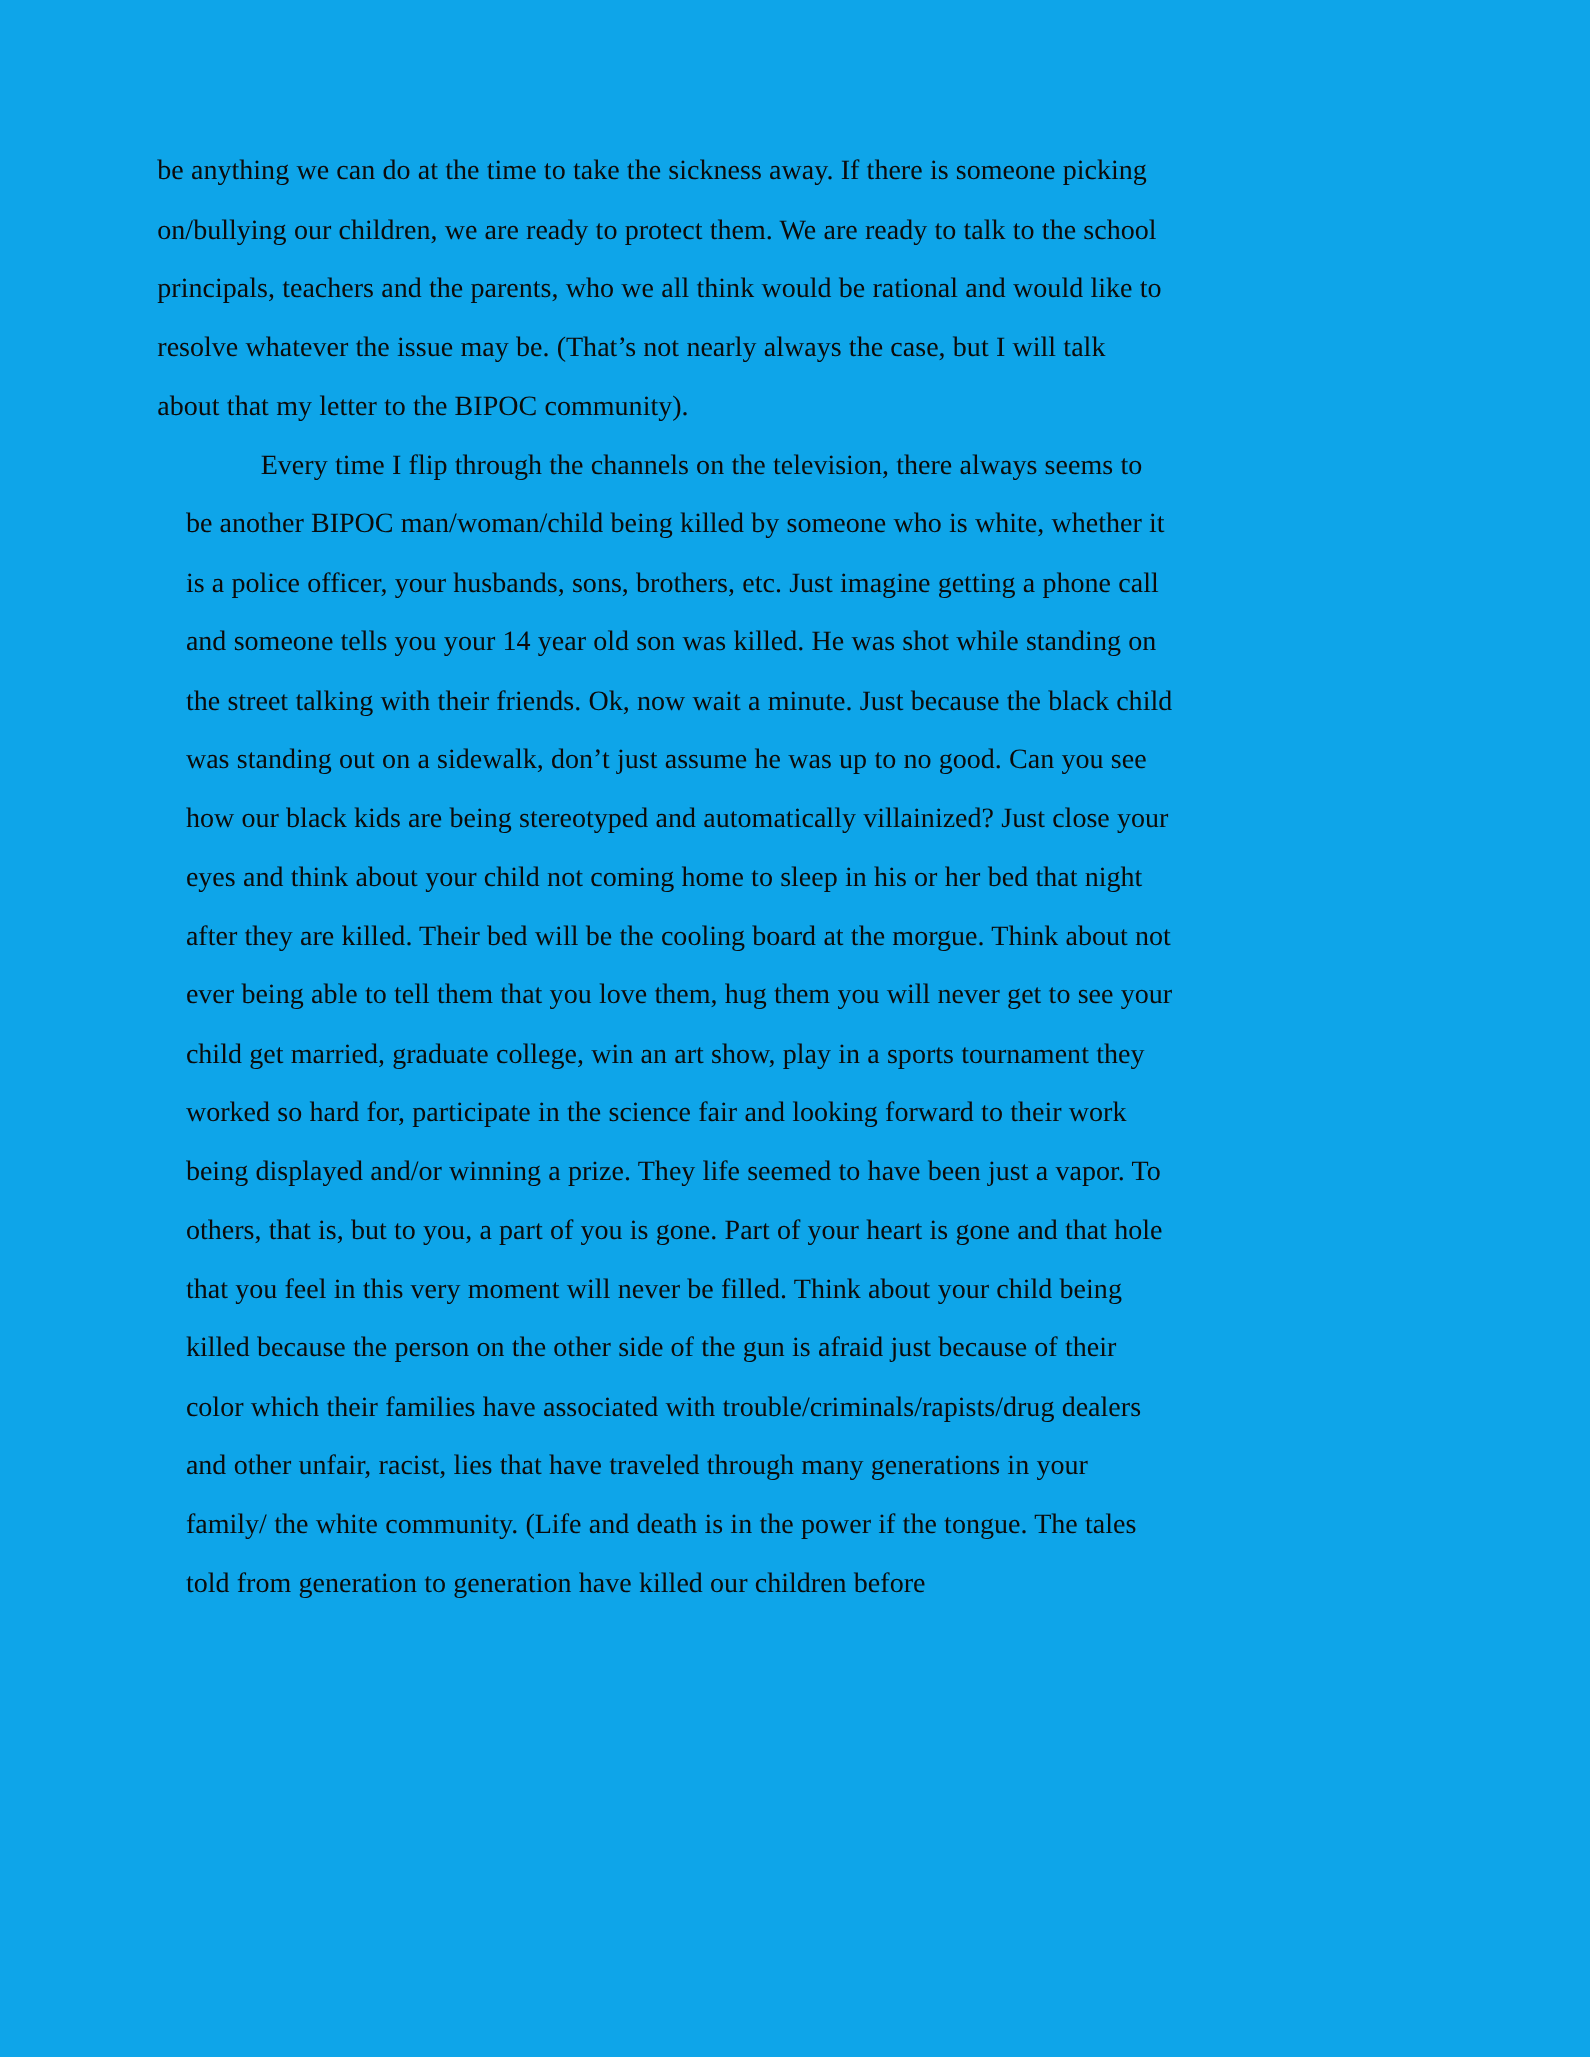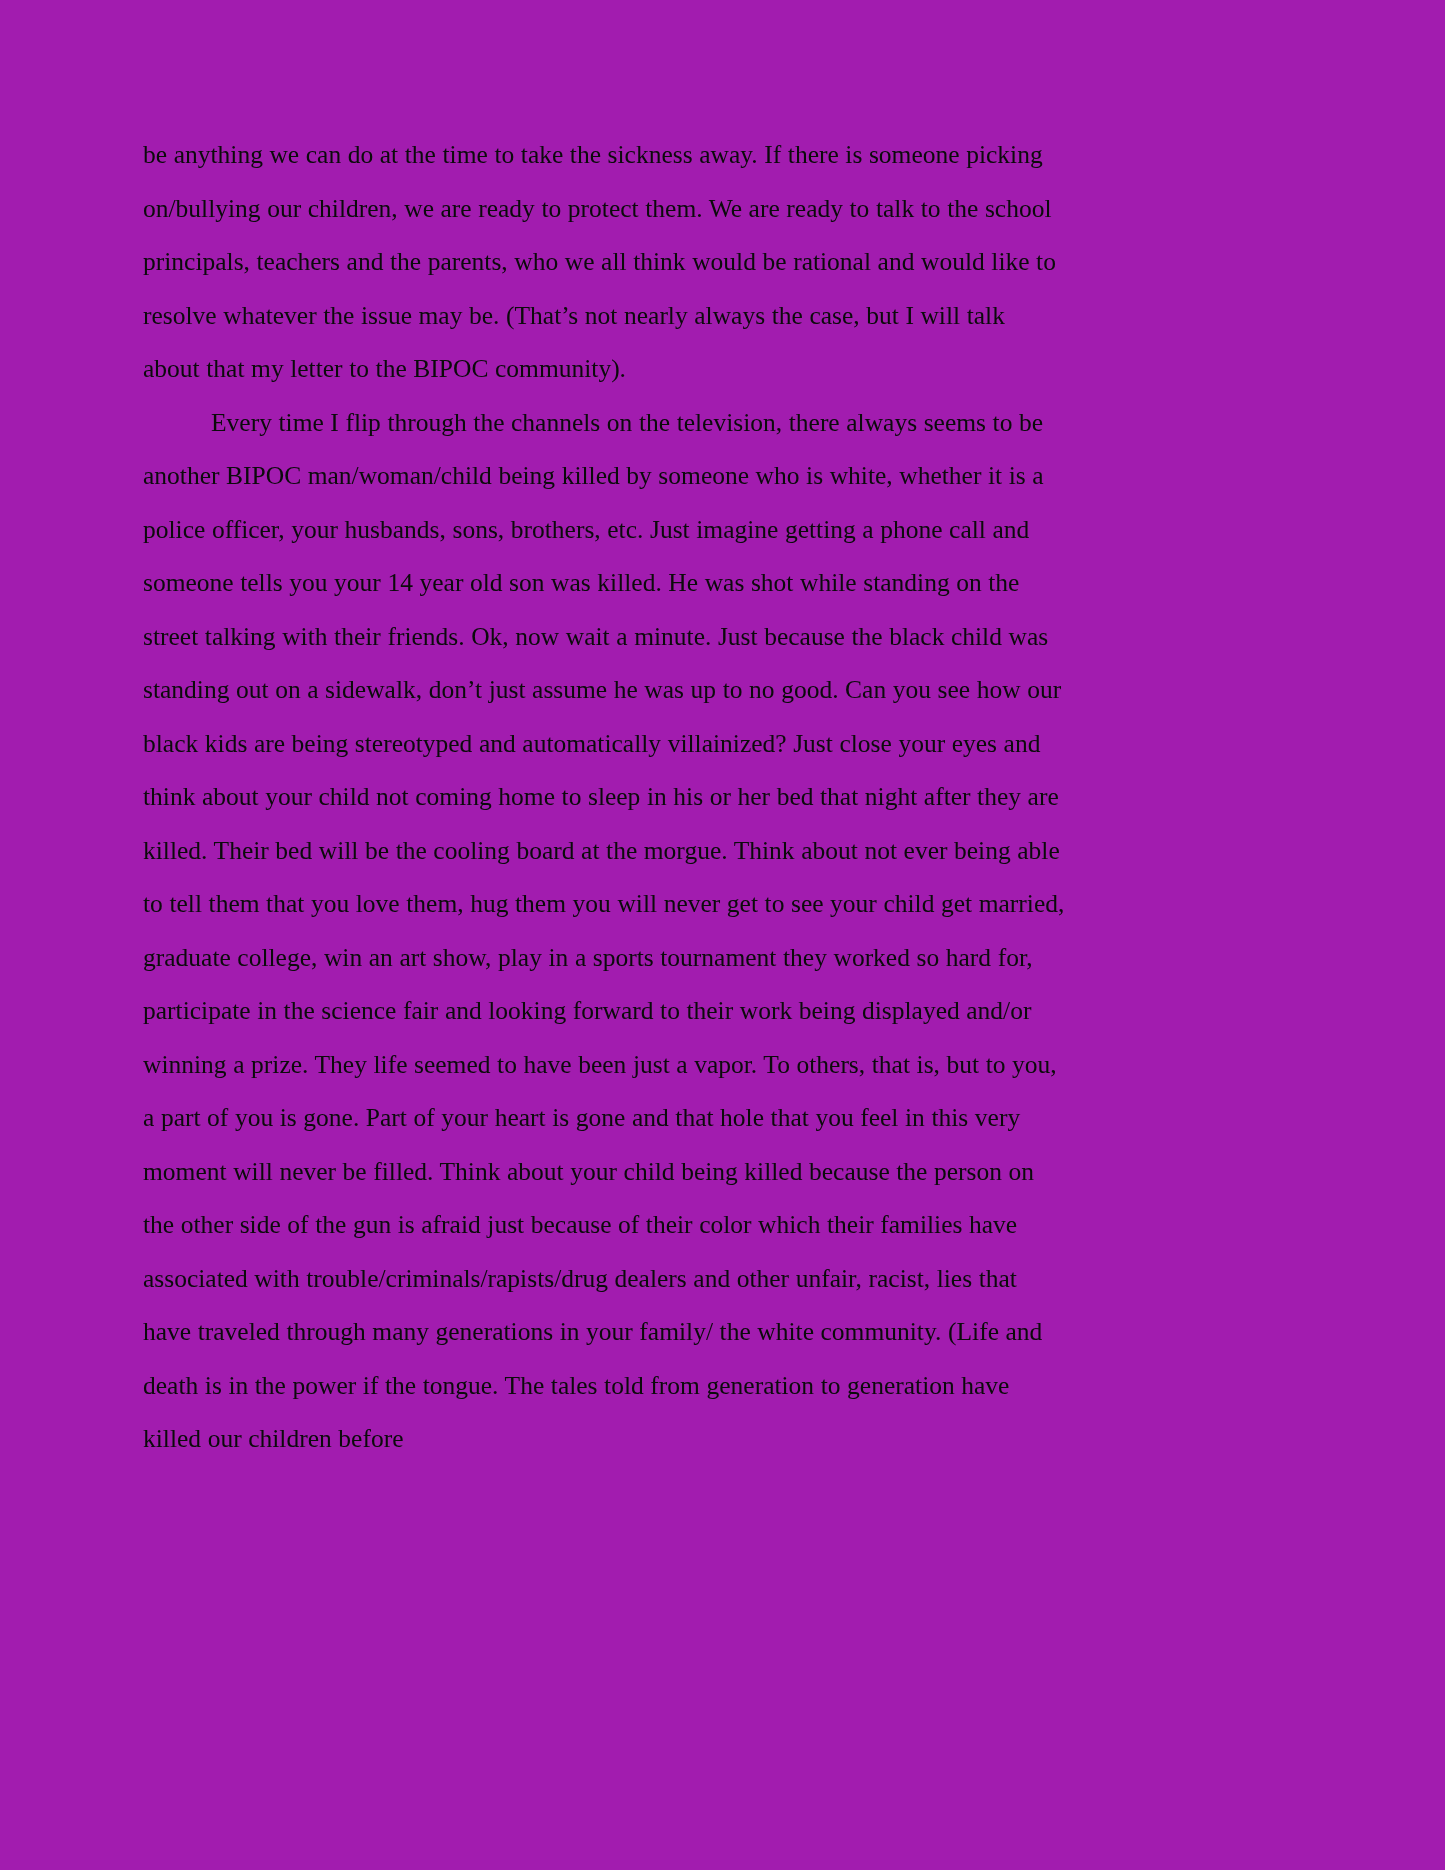--- a/index.html
+++ b/index.html
@@ -4,21 +4,21 @@
 <style>
   html, body {
     margin: 0;
     padding: 0;
     background: #ffffff;
   }
   .page {
     position: relative;
     width: 1445px;
     height: 1870px;
-    background: #a21caf;
+    background: #0ea5e9;
     overflow: hidden;
     box-sizing: border-box;
   }
   .text-column {
     position: absolute;
     left: 143px;
     top: 128px;
     width: 925px;
   }
   .para {
@@ -28,20 +28,21 @@
     color: #0b0b0b;
     text-align: left;
     margin: 0;
     padding: 0;
     white-space: pre-wrap;
     word-spacing: 0.2px;
     -webkit-font-smoothing: antialiased;
   }
   .para + .para {
     margin-top: 0;
+    margin-left: 26px;
   }
   .indent {
     text-indent: 68px;
   }
 </style>
 </head>
 <body>
 
 <div class="page">
   <div class="text-column">

